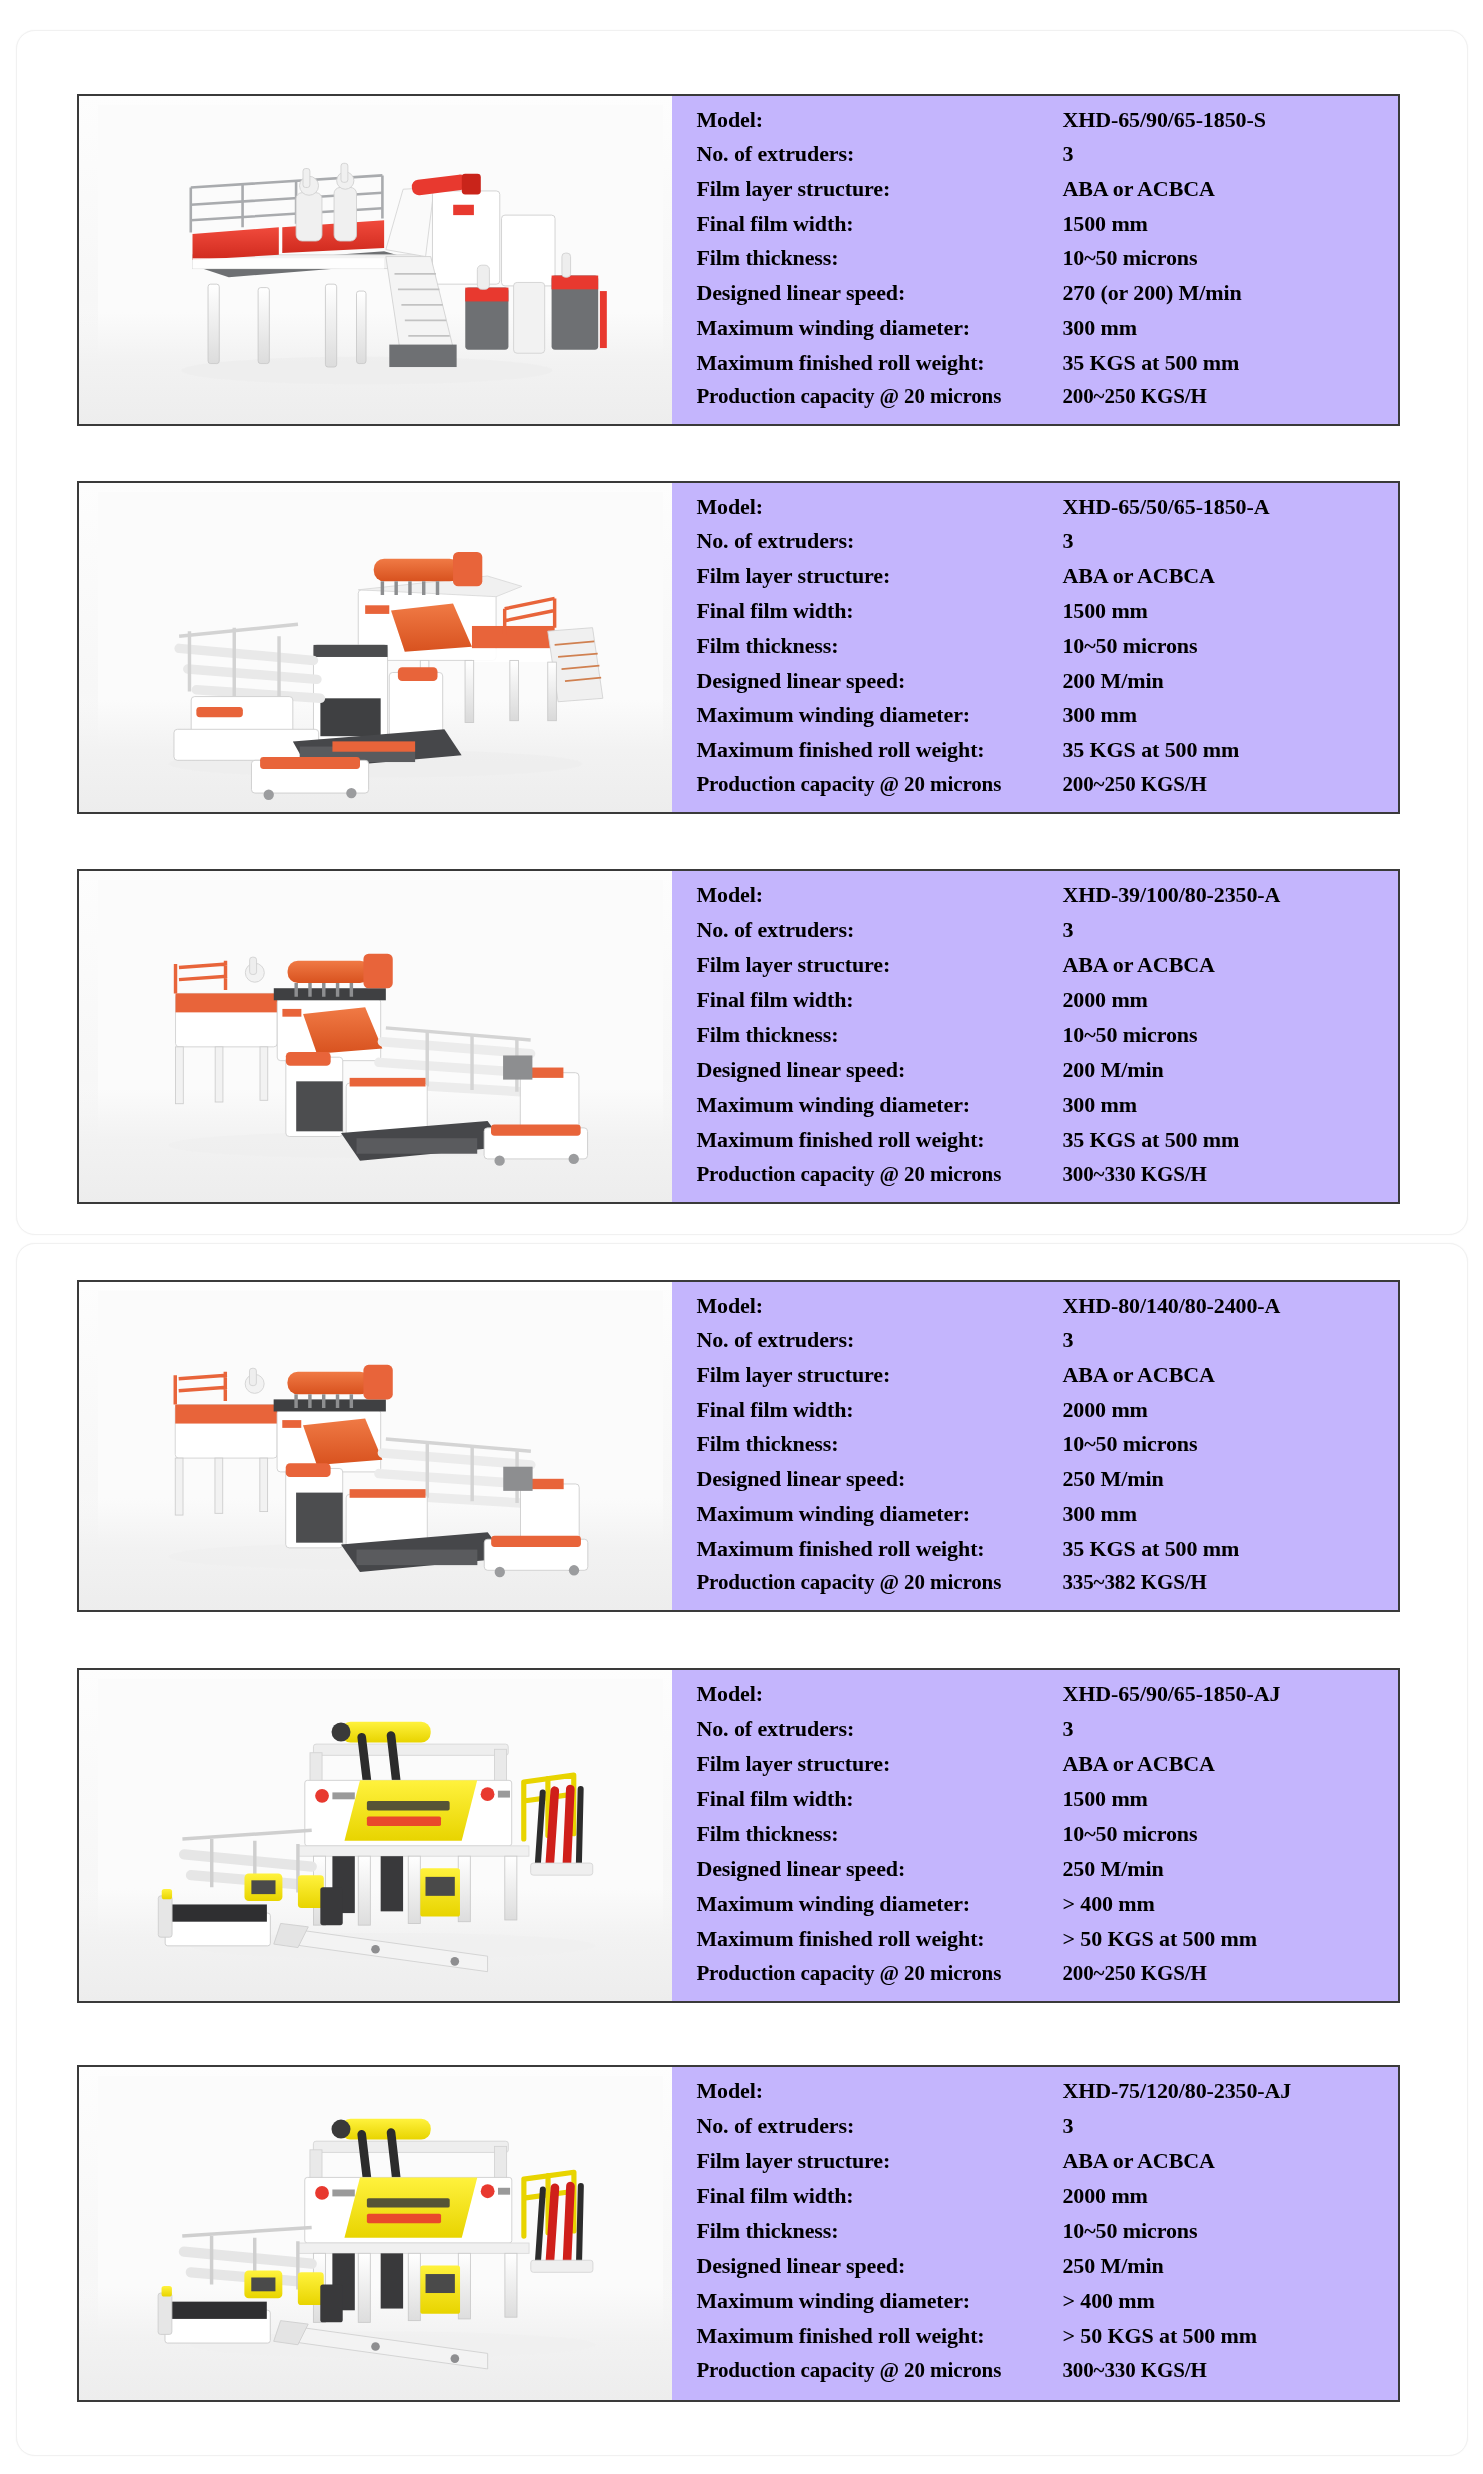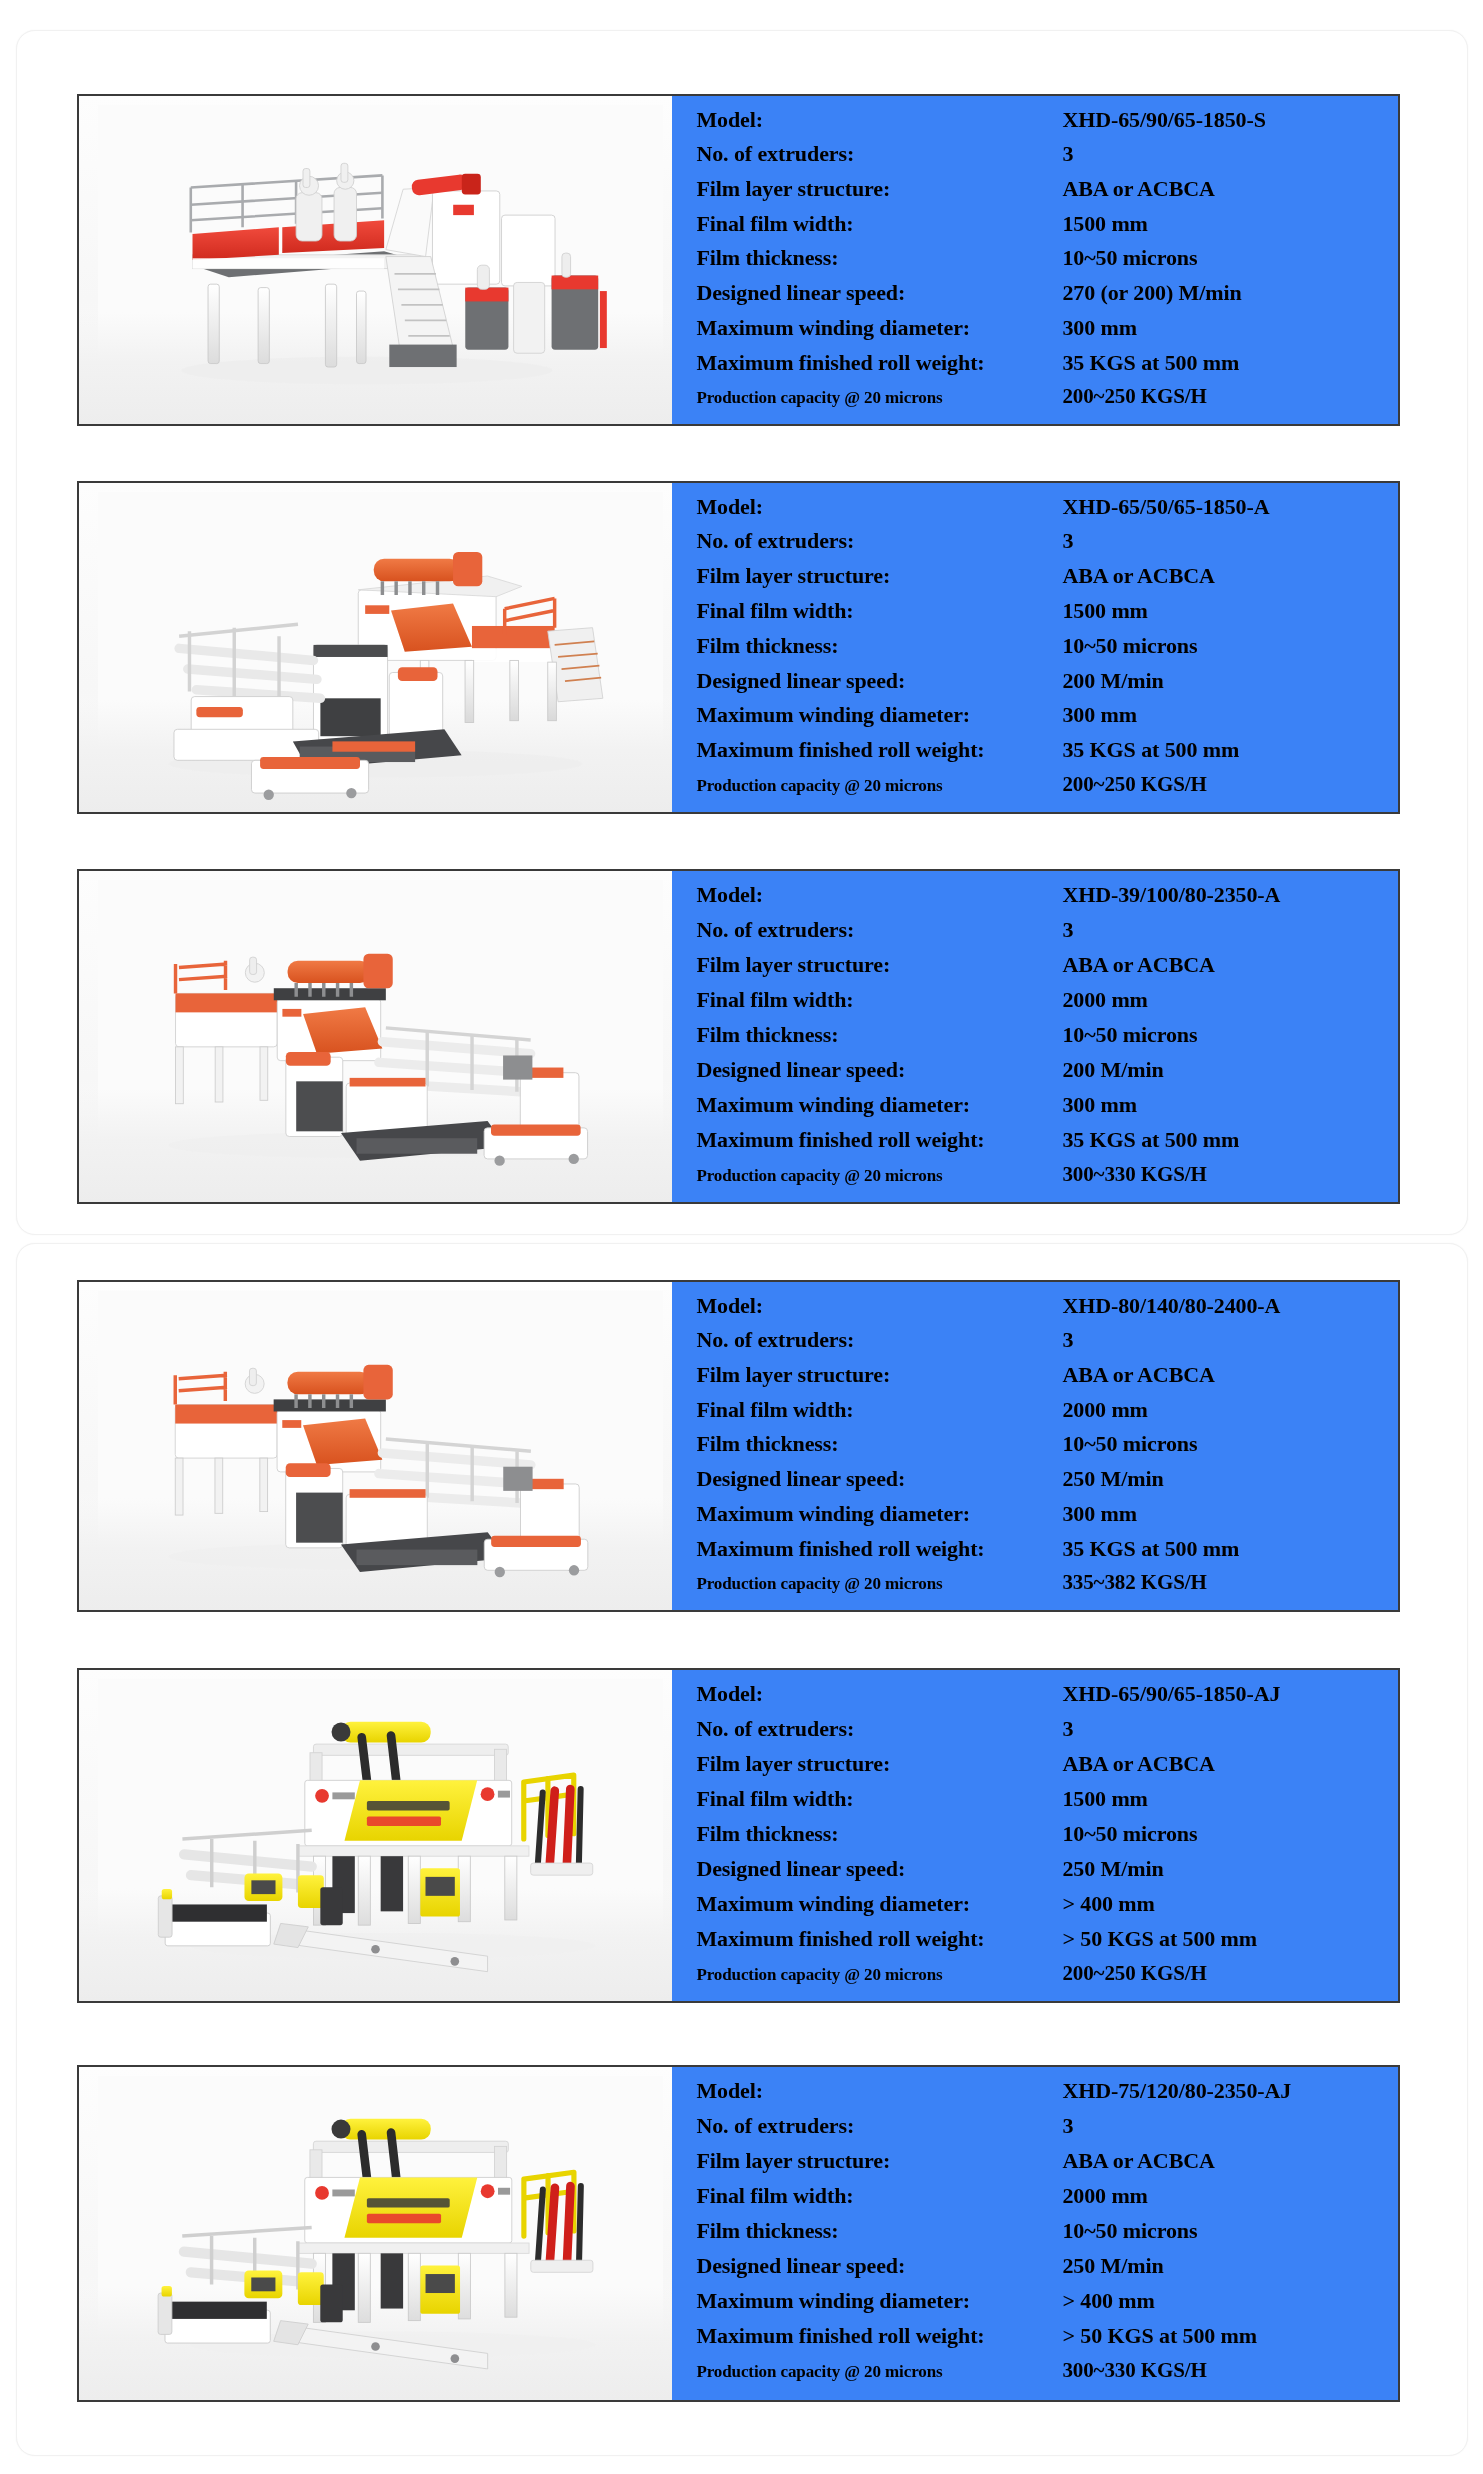--- a/index.html
+++ b/index.html
@@ -37,21 +37,21 @@
   .cards {
     position: relative;
     z-index: 2;
   }
 
   .card {
     position: absolute;
     left: 77px;
     width: 1323px;
     border: 2.6px solid #3a3a3a;
-    background: #3b82f6;
+    background: #c4b5fd;
     display: flex;
     align-items: stretch;
     overflow: hidden;
   }
 
   .card-1 { top: 94px;  height: 332px; }
   .card-2 { top: 481px;  height: 333px; }
   .card-3 { top: 869px;  height: 335px; }
   .card-4 { top: 1280px; height: 332px; }
   .card-5 { top: 1668px; height: 335px; }
@@ -106,21 +106,21 @@
   }
   .spec-row .val {
     flex: 1 1 auto;
     font-weight: bold;
     font-size: 22px;
     letter-spacing: -0.1px;
     white-space: nowrap;
   }
   
   .spec-row.last { height: 33px; }
-  .spec-row.last .lbl { font-size: 17px; flex: 0 0 366px; }
+  .spec-row.last .lbl { font-size: 21px; flex: 0 0 366px; }
   .spec-row.last .val { font-size: 21px; }
 </style>
 </head>
 <body>
 
 <div class="sheet sheet-1"></div>
 <div class="sheet sheet-2"></div>
 
 <div class="cards">
 

